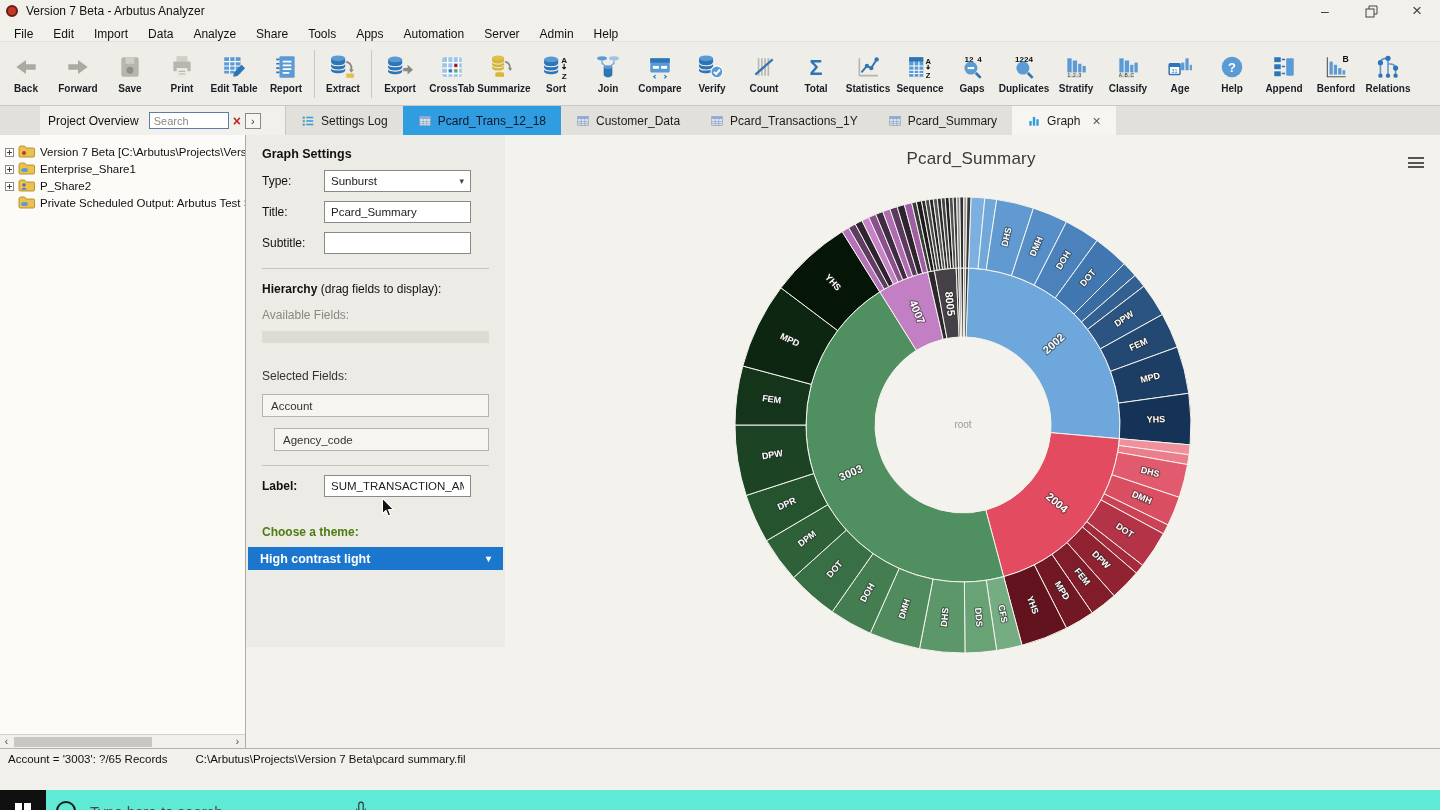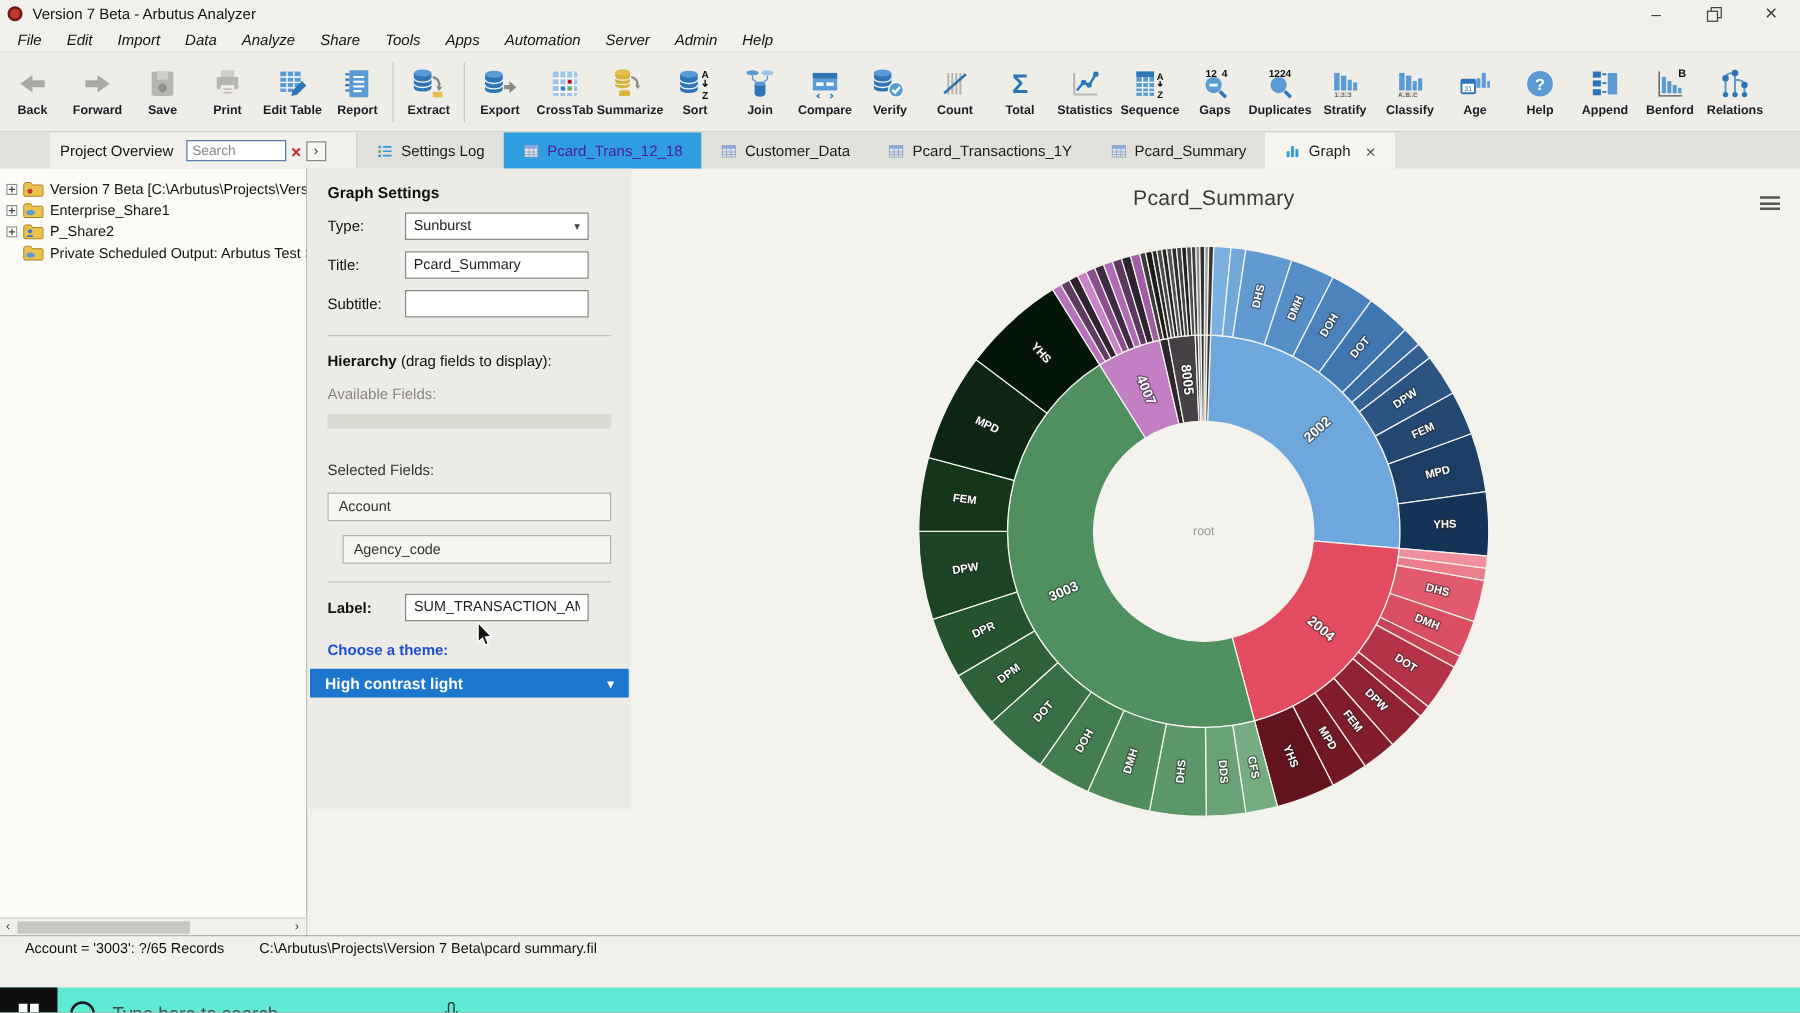--- a/index.html
+++ b/index.html
@@ -5,41 +5,41 @@
   html,body{margin:0;padding:0;background:#888;}
   *{box-sizing:border-box;font-family:"Liberation Sans",sans-serif;}
   .screen{position:relative;width:1440px;height:810px;background:#f1f0ea;overflow:hidden;}
   
   .titlebar{position:absolute;left:0;top:0;width:1440px;height:22px;background:#f1f0ea;display:flex;align-items:center;}
   .appicon{width:12px;height:12px;border-radius:50%;background:#c0392b;border:2px solid #6e1a12;margin:0 8px 0 6px;}
   .apptitle{font-size:12px;color:#111;}
   .wincontrols{position:absolute;right:0;top:0;height:22px;display:flex;}
   .winbtn{width:46px;height:22px;display:flex;align-items:center;justify-content:center;color:#444;font-size:14px;}
   
-  .menubar{position:absolute;left:0;top:22px;width:1440px;height:20px;background:#f1f0ea;display:flex;align-items:center;padding-left:4px;border-bottom:1px solid #e3e2dc;font-style:italic;}
+  .menubar{position:absolute;left:0;top:22px;width:1440px;height:20px;background:#f1f0ea;display:flex;align-items:flex-end;padding-left:4px;border-bottom:1px solid #e3e2dc;}
   .menuitem{font-size:12px;color:#111;padding:0 10px;}
   
   .toolbar{position:absolute;left:0;top:42px;width:1440px;height:64px;background:#eeede7;border-bottom:1px solid #c9c7c1;display:flex;align-items:center;}
   .tbtn{width:52px;min-width:50px;height:58px;display:flex;flex-direction:column;align-items:center;justify-content:center;}
   .tbtn .ticon{width:26px;height:26px;}
   .tbtn .ticon svg{width:26px;height:26px;}
   .tbtn .tlabel{font-size:10px;font-weight:600;color:#1a1d24;margin-top:3px;white-space:nowrap;}
   .tdivider{width:1px;height:48px;background:#c9c7c1;margin:0 2px;}
   
   .tabrow{position:absolute;left:0;top:106px;width:1440px;height:29px;background:#e2e0da;display:flex;padding-left:40px;}
   .projhead{width:246px;height:29px;background:#f1f0ea;border-right:1px solid #c9c7c1;display:flex;align-items:center;padding-left:8px;}
   .projtitle{font-size:12px;color:#111;margin-right:10px;white-space:nowrap;}
   .searchbox{width:80px;height:17px;border:1px solid #5a7ca6;background:#fff;font-size:11px;padding:0 4px;color:#333;}
   .searchbox::placeholder{color:#8a8a84;}
   .clearx{color:#c1272d;font-weight:bold;font-size:14px;margin:0 4px;line-height:1;}
   .navbtn{width:16px;height:16px;border:1px solid #8a8a84;background:#f7f6f0;font-size:11px;color:#333;display:flex;align-items:center;justify-content:center;}
   .tabs{display:flex;height:29px;}
   .tab{display:flex;align-items:center;gap:6px;padding:0 15px;font-size:12px;color:#1b1b1b;white-space:nowrap;}
   .tab svg{width:14px;height:14px;}
-  .tab.selected{background:#2f9ddf;color:#4c1d95;}
+  .tab.selected{background:#2f9ddf;color:#0f172a;}
   .tab.active{background:#f6f5f0;}
   .tabclose{color:#555;font-size:14px;margin-left:6px;line-height:1;}
   
   .treepanel{position:absolute;left:0;top:135px;width:246px;height:613px;background:#fcfbf7;border-right:1px solid #aeaca6;}
   .tree{padding-top:8px;}
   .trow{display:flex;align-items:center;height:17px;padding-left:5px;font-size:11.5px;color:#111;white-space:nowrap;overflow:hidden;}
   .texp{width:9px;height:9px;margin-right:4px;flex:none;}
   .tfold{width:17px;height:13px;margin-right:5px;flex:none;}
   .hscroll{position:absolute;left:0;bottom:0;width:245px;height:14px;background:#f1f0ea;border-top:1px solid #d4d2cc;display:flex;align-items:center;}
   .harrow{width:13px;text-align:center;font-size:10px;color:#444;}
@@ -56,30 +56,30 @@
   .fctrl .arrow{margin-left:auto;color:#444;font-size:9px;}
   .fctrl.focusdark{border-color:#4a4a4a;}
   .sep{border:none;border-top:1px solid #c6c4be;margin:14px 0 0 0;}
   .hier{margin-top:13px;font-size:12px;color:#111;}
   .hier b{font-weight:bold;}
   .avail{margin-top:12px;font-size:12px;color:#8a8880;}
   .emptybar{margin-top:9px;height:12px;background:#dcdbd4;}
   .selflabel{margin-top:26px;font-size:12px;color:#333;}
   .selbox{margin-top:11px;height:23px;border:1px solid #b5b3ad;background:#f6f5f0;font-size:11.5px;color:#333;display:flex;align-items:center;padding:0 8px;}
   .selbox.indent{margin-left:12px;}
-  .themelabel{margin-top:16px;font-size:12px;font-weight:600;color:#1d4ed8;}
+  .themelabel{margin-top:28px;font-size:12px;font-weight:600;color:#4d7c0f;}
   .themebar{margin:8px -14px 0 -14px;height:23px;background:#1b76cd;color:#fff;font-size:12.5px;font-weight:bold;display:flex;align-items:center;padding:0 12px;}
   .themebar .chev{margin-left:auto;font-size:10px;}
   
   .charttitle{position:absolute;left:725px;top:14px;transform:translateX(-50%);font-size:17px;color:#3a3a3a;letter-spacing:.2px;}
   .hamburger{position:absolute;right:16px;top:22px;width:16px;}
   .hamburger div{height:2px;background:#555;margin-bottom:2.5px;}
   #sunburst{position:absolute;left:482px;top:55px;}
   
-  .statusbar{position:absolute;left:0;top:748px;width:1440px;height:20px;background:#f1f0ea;border-top:1px solid #b5b3ad;display:flex;align-items:center;font-size:11.5px;color:#111;padding-left:12px;}
+  .statusbar{position:absolute;left:0;top:748px;width:1440px;height:20px;background:#f1f0ea;border-top:1px solid #b5b3ad;display:flex;align-items:center;font-size:11.5px;color:#111;}
   .statusbar .s1{margin-left:8px;}
   .statusbar .s2{margin-left:28px;}
   
   .taskbar{position:absolute;left:0;top:790px;width:1440px;height:42px;background:#5eead4;display:flex;align-items:center;}
   .startbtn{width:46px;height:42px;background:#0f0f0f;display:flex;align-items:center;justify-content:center;flex:none;}
   .winlogo{display:grid;grid-template-columns:7px 7px;grid-template-rows:7px 7px;gap:1.5px;}
   .winlogo div{background:#fff;}
   .cortana{width:20px;height:20px;border:2.5px solid #1a1a1a;border-radius:50%;margin-left:10px;flex:none;}
   .tasksearch{font-size:15px;color:#4a4a4a;margin-left:14px;}
   .micicon{margin-left:130px;}

